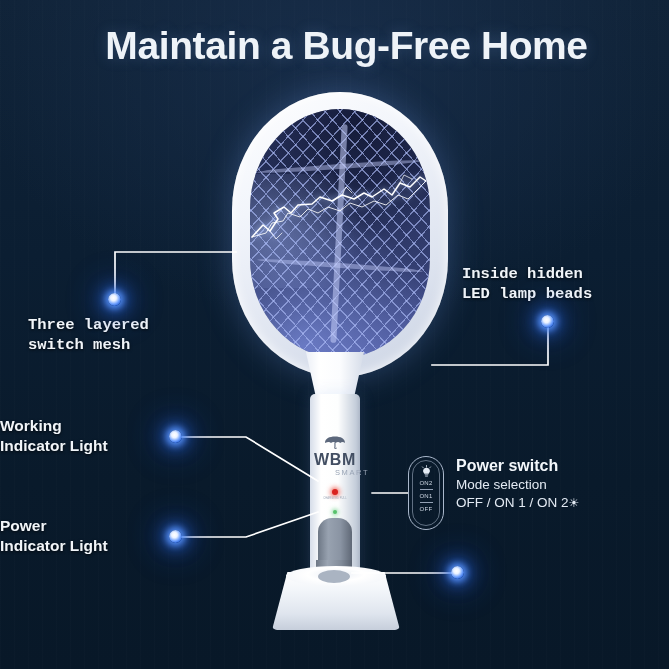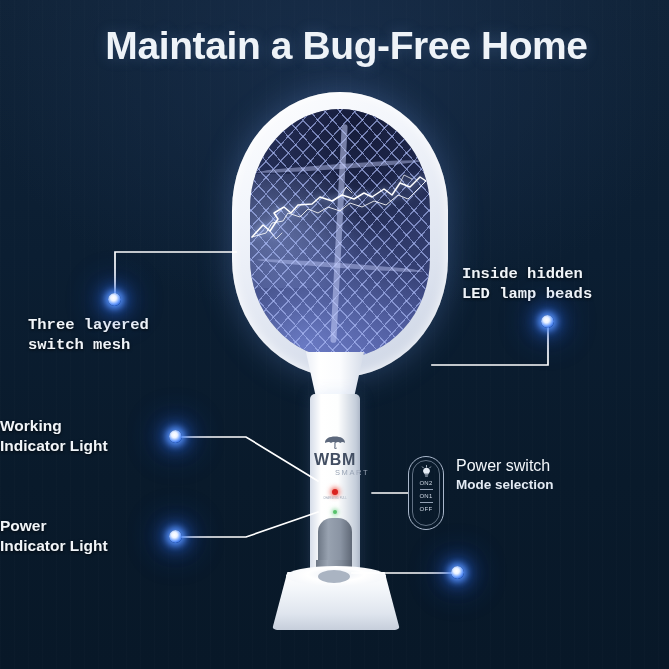--- a/index.html
+++ b/index.html
@@ -170,22 +170,22 @@
     position:absolute; left:3px; top:3px; right:3px; bottom:3px;
     border:1px solid rgba(170,184,204,0.55); border-radius:15px;
     display:flex; flex-direction:column; align-items:center; justify-content:flex-start;
     padding-top:4px;
   }
   #bulb-icon{ margin-bottom:1px; }
   .sw-label{ font-size:6px; color:#cfd9e6; letter-spacing:0.3px; line-height:1; margin-top:1px; }
   .sw-div{ width:13px; height:1px; background:#94a2b6; margin:2.5px 0; }
 
   #power-switch-text{ position:absolute; left:456px; top:456px; }
-  #ps-title{ font-size:16px; font-weight:normal; color:#f3f7fb; line-height:1.25; }
-  #ps-sub{ font-size:13.5px; font-weight:700; color:#e3eaf3; line-height:1.35; }
+  #ps-title{ font-size:16px; font-weight:bold; color:#f3f7fb; line-height:1.25; }
+  #ps-sub{ font-size:13.5px; font-weight:400; color:#e3eaf3; line-height:1.35; }
   #ps-modes{ font-size:13.5px; font-weight:400; color:#e3eaf3; line-height:1.35; }
   #ps-modes .sun{ font-size:12px; }
 </style>
 </head>
 <body>
 
 <div id="stage">
   <div id="streaks"></div>
 
   <div id="title">Maintain a Bug-Free Home</div>
@@ -308,15 +308,18 @@
       <div class="sw-div"></div>
       <div class="sw-label">ON1</div>
       <div class="sw-div"></div>
       <div class="sw-label">OFF</div>
     </div>
   </div>
 
   <div id="power-switch-text">
     <div id="ps-title">Power switch</div>
     <div id="ps-sub">Mode selection</div>
+    <div id="ps-modes">
+      <span>OFF / ON 1 / ON 2</span><span class="sun">☀</span>
+    </div>
   </div>
 
 </div>
 
 </body></html>

